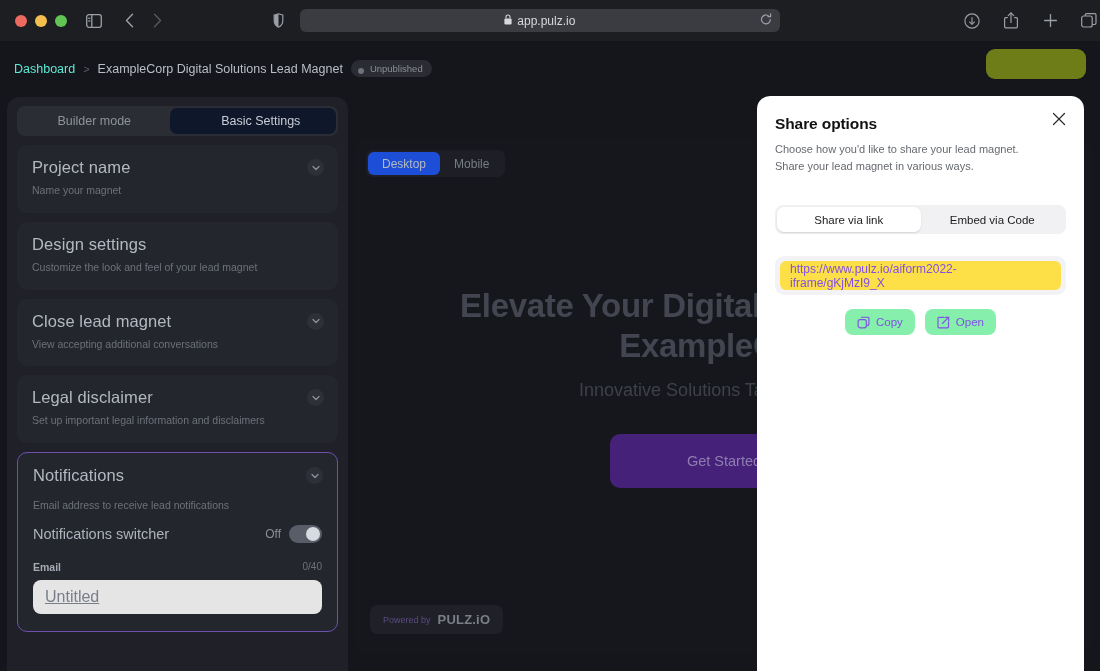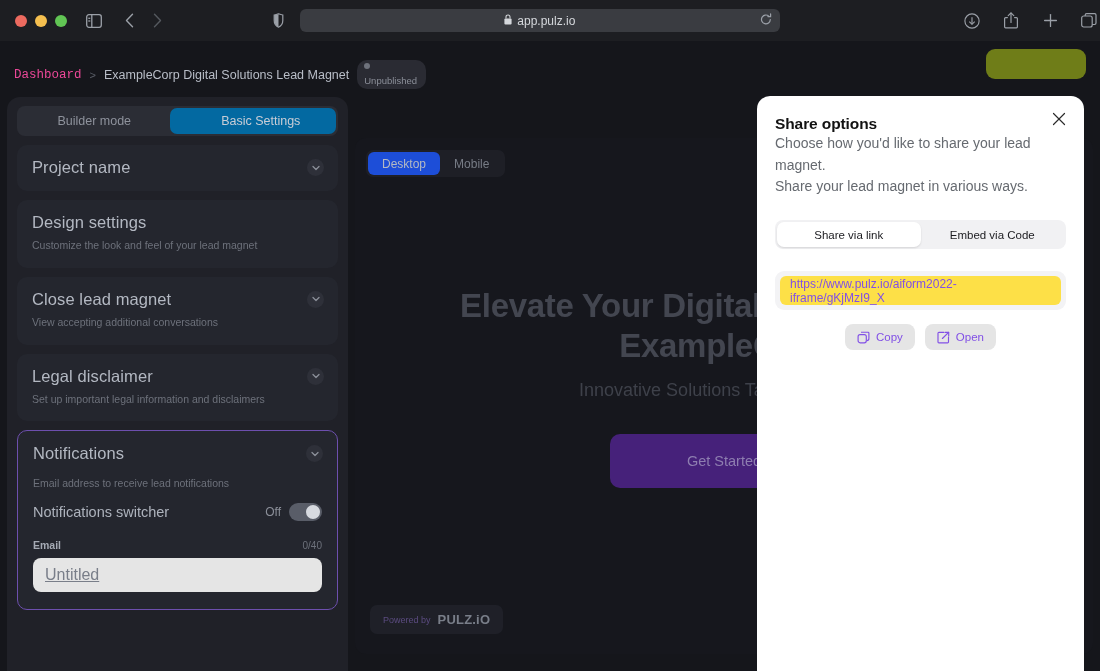--- a/index.html
+++ b/index.html
@@ -50,28 +50,28 @@
     width: 1100px; height: 630px;
     background: #15161b;
   }
 
   
   .breadcrumb {
     position: absolute; top: 19px; left: 14px;
     display: flex; align-items: center; gap: 8px;
     font-size: 12.5px;
   }
-  .bc-dash { color: #ec4899; font-family: Liberation Mono, monospace; }
+  .bc-dash { color: #5eead4; }
   .bc-sep { color: #5a5e68; font-size: 11px; }
   .bc-title { color: #b9bec8; }
   .badge-unpublished {
-    display: flex; align-items: flex-start; gap: 6px;
+    display: flex; align-items: flex-end; gap: 6px;
     background: #2a2b33; border-radius: 10px;
     padding: 3px 9px 3px 7px;
-    font-size: 9.5px; color: #8b8f99; flex-direction: column;
+    font-size: 9.5px; color: #8b8f99;
   }
   .badge-dot { width: 6px; height: 6px; border-radius: 50%; background: #6e727c; }
 
   
   .publish-btn {
     position: absolute; top: 8px; right: 14px;
     width: 100px; height: 30px;
     background: #6f7d18; border-radius: 9px;
   }
 
@@ -85,21 +85,21 @@
   }
   .mode-tabs {
     margin: 9px 10px 0 10px; height: 30px;
     background: #2b2d35; border-radius: 8px;
     display: flex; padding: 2px;
   }
   .mode-tab {
     flex: 1; display: flex; align-items: center; justify-content: center;
     font-size: 12.5px; color: #8e929c; border-radius: 7px;
   }
-  .mode-tab.active { background: #0369a1; color: #c9cdd6; padding-left: 16px; }
+  .mode-tab.active { background: #0f172a; color: #c9cdd6; padding-left: 16px; }
 
   .section {
     margin: 9px 10px 0 10px;
     background: #24262e; border-radius: 10px;
     padding: 13px 15px 14px 15px;
     position: relative;
   }
   .section.highlight {
     border: 1px solid #6d4fae;
     background: #24262e;
@@ -218,24 +218,25 @@
   .modal-close {
     position: absolute; top: 16px; right: 16px;
     width: 16px; height: 16px;
     color: #2b2b2b; cursor: pointer;
   }
   .modal-title {
     font-size: 15.5px; color: #121212; font-weight: bold;
     letter-spacing: -0.1px;
   }
   .modal-sub {
-    font-size: 14px; line-height: 1.55; color: #666a70;
+    margin-top: 8px;
+    font-size: 11px; line-height: 1.55; color: #666a70;
   }
   .share-tabs {
-    margin-top: 22px; height: 29px;
+    margin-top: 30px; height: 29px;
     background: #f1f1f3; border-radius: 8px;
     display: flex; padding: 2px;
   }
   .share-tab {
     flex: 1; display: flex; align-items: center; justify-content: center;
     font-size: 11.5px; color: #1b1b1f; border-radius: 7px;
   }
   .share-tab.active {
     background: #ffffff;
     box-shadow: 0 1px 2px rgba(0,0,0,0.12);
@@ -248,21 +249,21 @@
   .url-inner {
     height: 100%; background: #fde047; border-radius: 6px;
     display: flex; align-items: center; padding: 0 10px;
     font-size: 12px; color: #8250e6;
   }
   .modal-actions {
     margin-top: 14px;
     display: flex; justify-content: center; gap: 10px;
   }
   .pill-btn {
-    background: #e5e5e5; border-radius: 8px;
+    background: #86efac; border-radius: 8px;
     height: 26px; padding: 0 12px;
     display: flex; align-items: center; gap: 6px;
     font-size: 11.5px; color: #8250e6;
   }
   .pill-btn svg { display: block; }
 </style>
 </head>
 <body>
 
 <div class="browser-chrome">
@@ -361,20 +362,21 @@
 
   <div class="left-panel">
 
     <div class="mode-tabs">
       <div class="mode-tab">Builder mode</div>
       <div class="mode-tab active">Basic Settings</div>
     </div>
 
     <div class="section">
       <div class="section-title">Project name</div>
+      <div class="section-sub">Name your magnet</div>
       <div class="chev">
         <svg width="8" height="6" viewBox="0 0 8 6" fill="none" stroke="currentColor" stroke-width="1.3" stroke-linecap="round" stroke-linejoin="round">
             <polyline points="1,1.5 4,4.5 7,1.5"></polyline>
           </svg>
       </div>
     </div>
 
     <div class="section">
       <div class="section-title">Design settings</div>
       <div class="section-sub">Customize the look and feel of your lead magnet</div>

